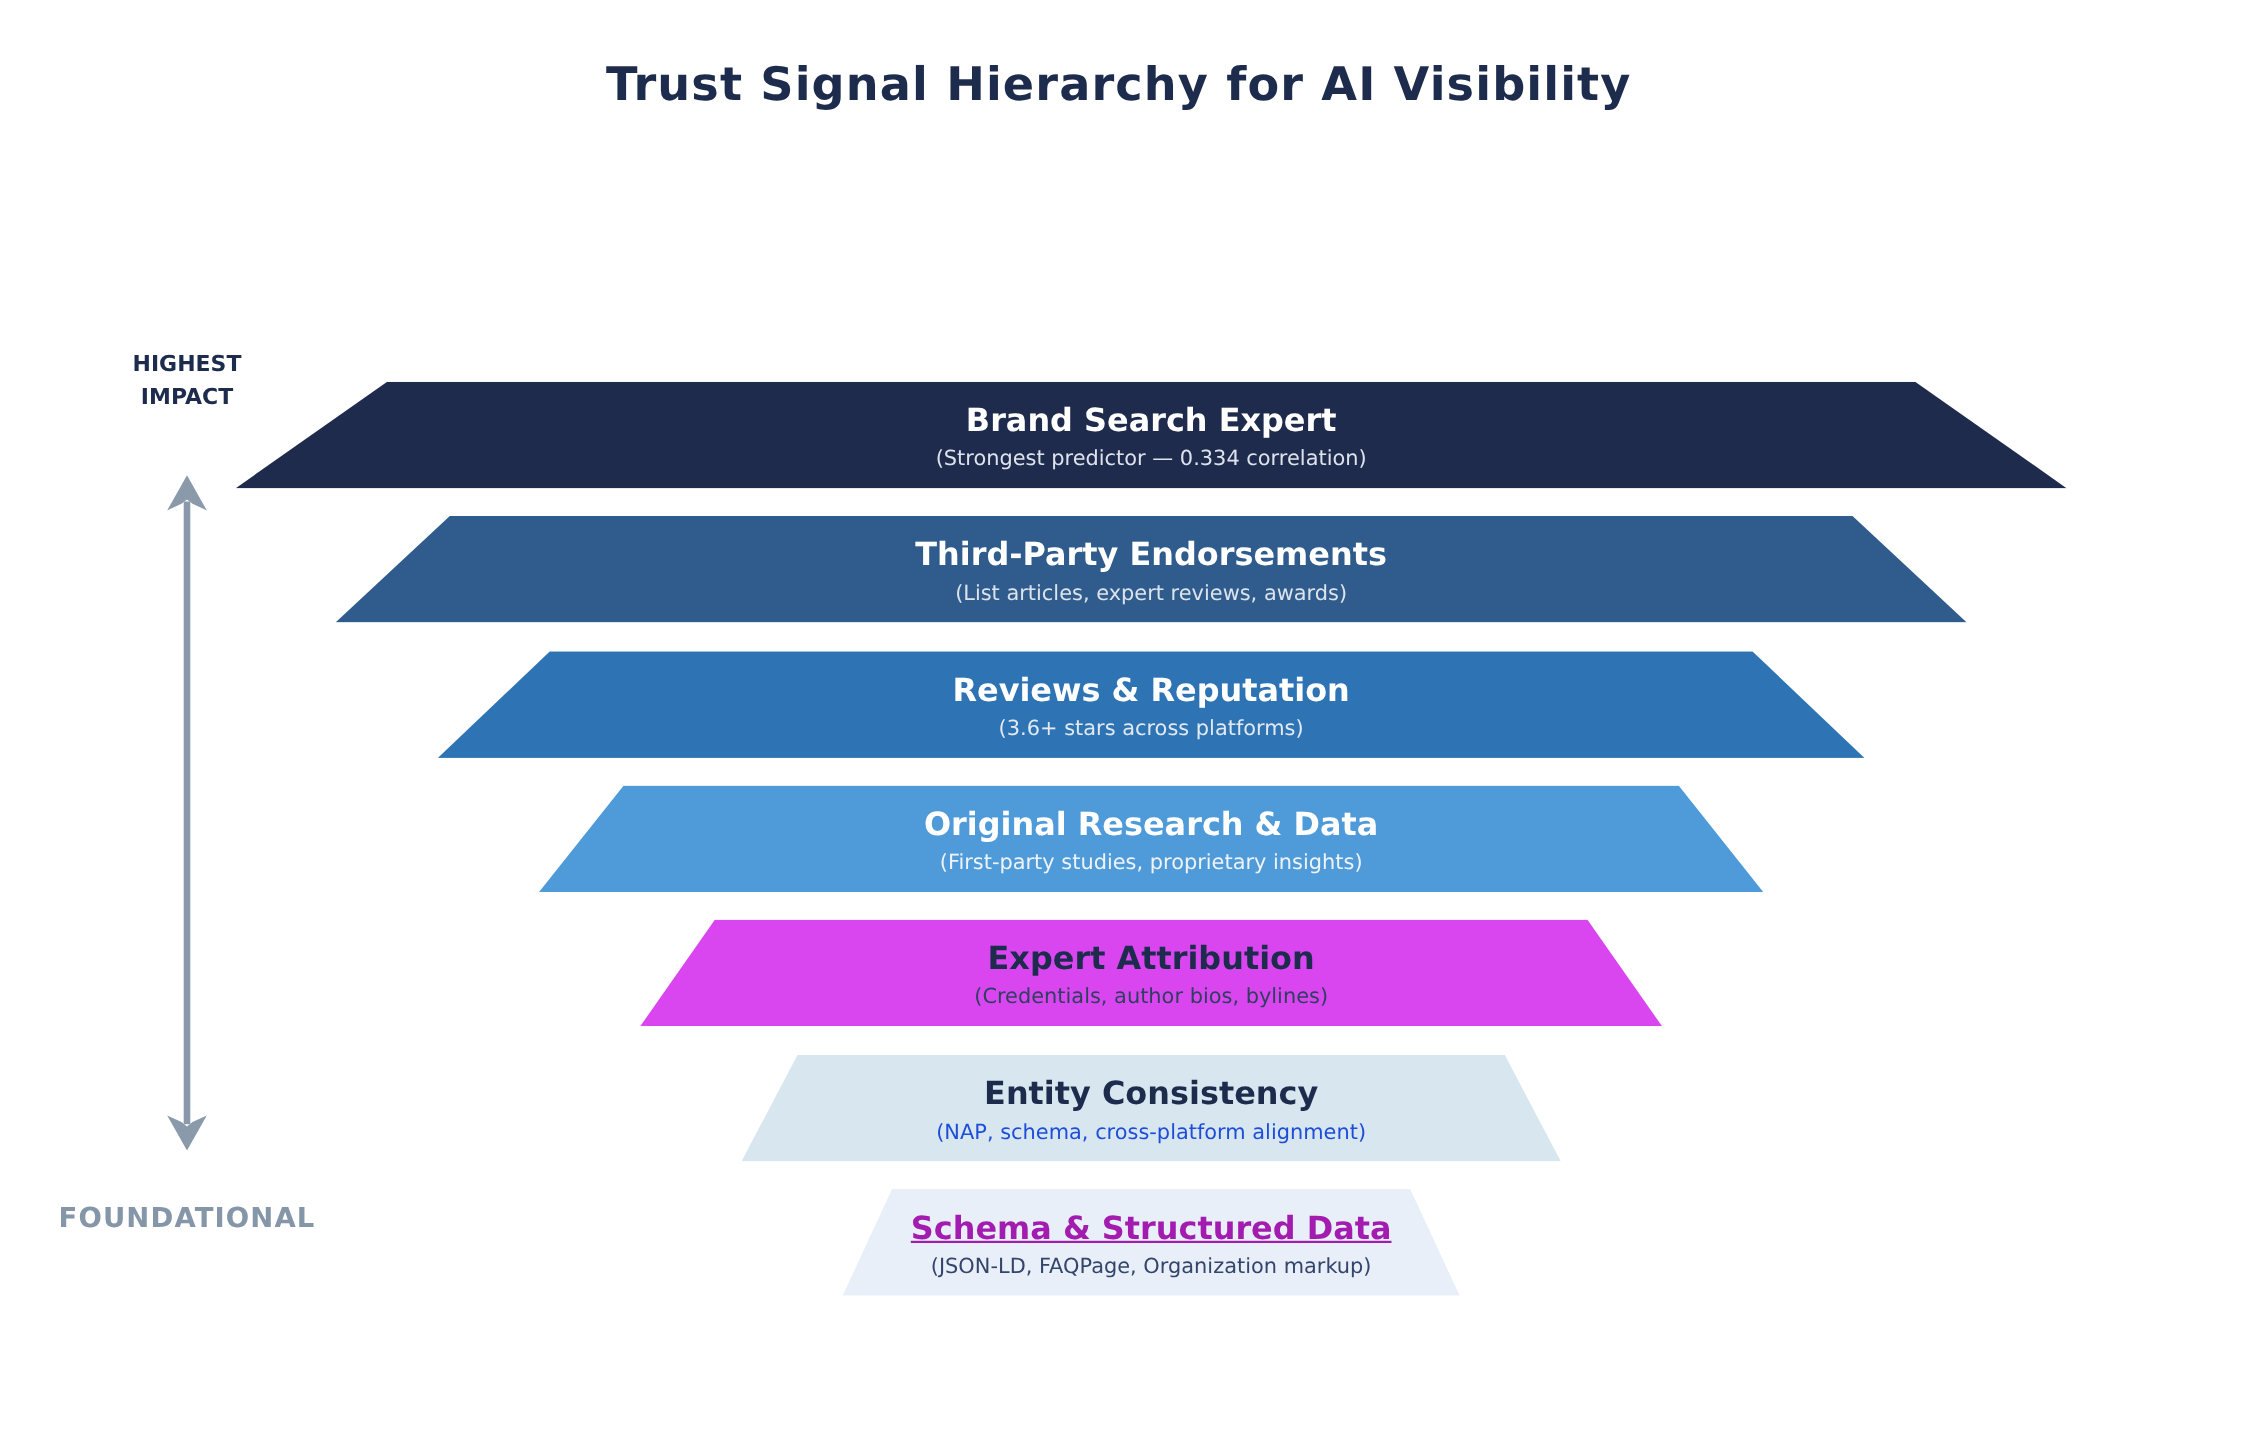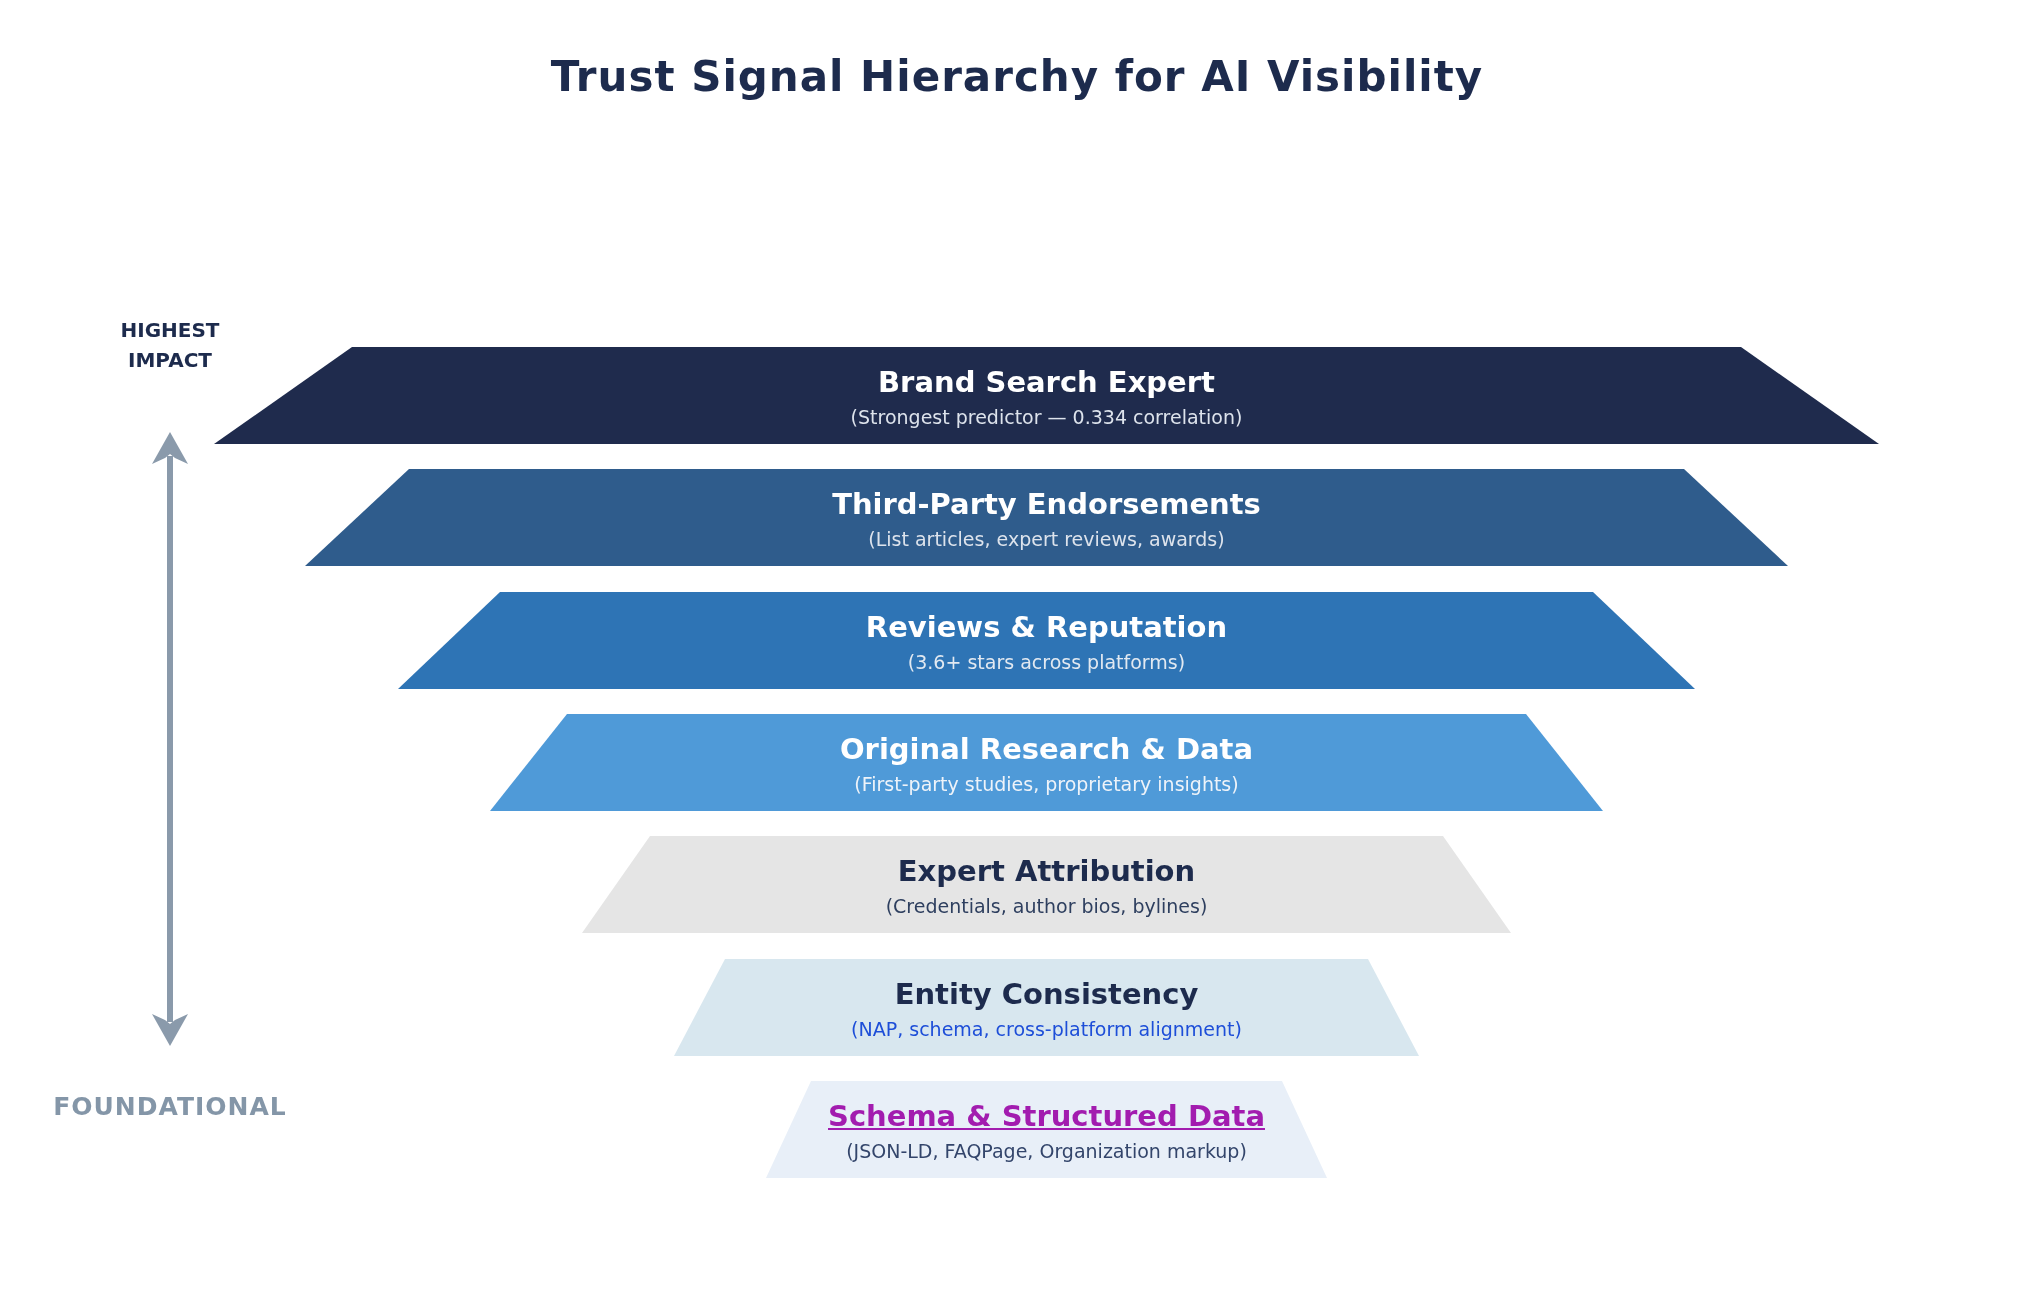--- a/index.html
+++ b/index.html
@@ -121,21 +121,21 @@
     <div class="layer layer-3" style="background-color: rgb(46, 116, 181);">
       <div class="layer-title" style="color: rgb(255, 255, 255);">Reviews &amp; Reputation</div>
       <div class="layer-subtitle" style="color: rgb(226, 233, 241);">(3.6+ stars across platforms)</div>
     </div>
 
     <div class="layer layer-4" style="background-color: rgb(79, 154, 216);">
       <div class="layer-title" style="color: rgb(255, 255, 255);">Original Research &amp; Data</div>
       <div class="layer-subtitle" style="color: rgb(238, 243, 249);">(First-party studies, proprietary insights)</div>
     </div>
 
-    <div class="layer layer-5" style="background-color: #e5e5e5;">
+    <div class="layer layer-5" style="background-color: #d946ef;">
       <div class="layer-title" style="color: rgb(29, 43, 77);">Expert Attribution</div>
       <div class="layer-subtitle" style="color: rgb(46, 63, 95);">(Credentials, author bios, bylines)</div>
     </div>
 
     <div class="layer layer-6" style="background-color: rgb(216, 231, 239);">
       <div class="layer-title" style="color: rgb(29, 43, 77);">Entity Consistency</div>
       <div class="layer-subtitle" style="color: #1d4ed8;">(NAP, schema, cross-platform alignment)</div>
     </div>
 
     <div class="layer layer-7" style="background-color: rgb(232, 239, 248);">

